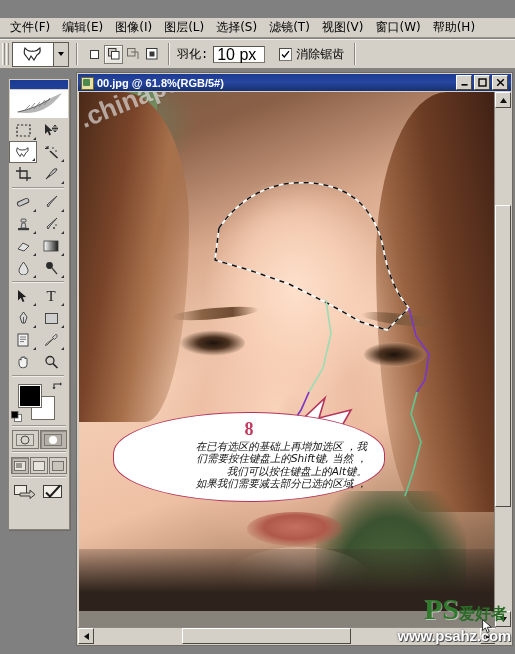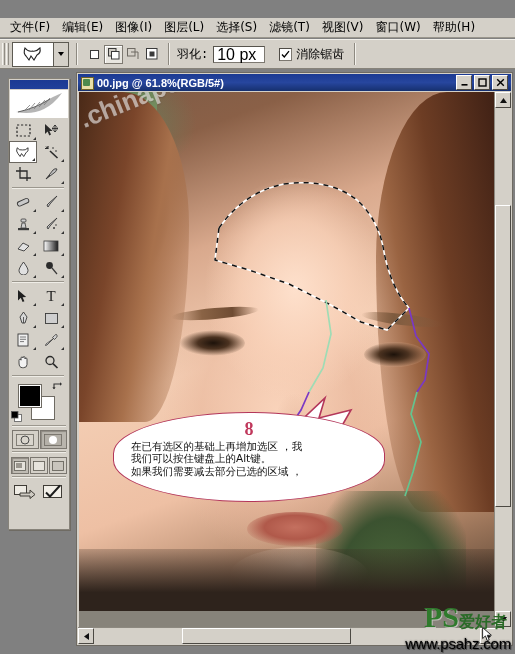--- a/index.html
+++ b/index.html
@@ -180,46 +180,46 @@
   .bubble{
     position:absolute;left:0;top:18px;width:272px;height:90px;
     background:#fff;border:1.6px solid #b3365a;border-radius:50%/46%;
     box-sizing:border-box;
   }
   .bub-num{
     position:absolute;left:0;top:26px;width:272px;text-align:center;
     color:#c0385c;font-size:18px;font-weight:bold;line-height:1;
     font-family:"Liberation Serif",serif;
   }
-  .bub-lines{position:absolute;left:18px;top:46px;width:236px;text-align:left;}
+  .bub-lines{position:absolute;left:18px;top:46px;width:236px;text-align:right;font-style:italic;}
   .bub-line{
     font-size:10.5px;color:#111;line-height:12.4px;white-space:nowrap;
     font-family:"DejaVu Sans","Liberation Sans",sans-serif;
   }
 
   
   .vscroll{position:absolute;right:1px;top:19px;width:16px;height:535px;background:#d4d0c8;border-left:1px solid #8d8980;}
   .hscroll{position:absolute;left:1px;bottom:1px;width:418px;height:16px;background:#d4d0c8;border-top:1px solid #8d8980;}
   .sb-btn{background:#d4d0c8;border:1px solid #fff;border-right-color:#4c4943;border-bottom-color:#4c4943;
     display:flex;align-items:center;justify-content:center;box-sizing:border-box;}
   .sb-thumb{background:#d4d0c8;border:1px solid #fff;border-right-color:#4c4943;border-bottom-color:#4c4943;box-sizing:border-box;}
   .corner-box{position:absolute;right:1px;bottom:1px;width:16px;height:16px;background:#d4d0c8;}
 
   
-  .wm-br{position:absolute;right:4px;bottom:2px;width:180px;height:60px;pointer-events:none;}
+  .wm-br{position:absolute;right:4px;bottom:10px;width:180px;height:60px;pointer-events:none;}
   .wm-ps{
     position:absolute;right:52px;bottom:20px;font-size:30px;font-weight:bold;color:#2f7a2c;
     font-family:"Liberation Serif",serif;text-shadow:1px 1px 0 rgba(255,255,255,.5);line-height:1;
   }
   .wm-cn{
     position:absolute;right:4px;bottom:22px;font-size:16px;font-weight:bold;color:#2a6b27;
     font-family:"DejaVu Sans",sans-serif;line-height:1;
   }
   .wm-url{
-    position:absolute;right:0px;bottom:1px;font-size:15px;color:#000000;font-weight:400;
+    position:absolute;right:0px;bottom:1px;font-size:15px;color:#ffffff;font-weight:700;
     font-family:"Liberation Sans",sans-serif;letter-spacing:-.2px;
     text-shadow:0 0 2px #3a3a3a,1px 1px 0 #555;line-height:1;
   }
   .cursor-arrow{position:absolute;right:18px;bottom:10px;width:11px;height:15px;}
 </style>
 </head>
 <body>
 
 <div id="app">
 
@@ -605,20 +605,21 @@
         </svg>
 
         <div class="callout">
           <svg width="272" height="108" viewBox="0 0 272 108" style="position:absolute;left:0;top:0;">
             <path d="M178 36 L212 4 L206 24 L238 16 L222 44 Z" fill="#ffffff" stroke="#b3365a" stroke-width="1.6"></path>
           </svg>
           <div class="bubble"></div>
           <div class="bub-num">8</div>
           <div class="bub-lines">
             <div class="bub-line">在已有选区的基础上再增加选区 ，我</div>
+            <div class="bub-line">们需要按住键盘上的Shift键, 当然 ，</div>
             <div class="bub-line">我们可以按住键盘上的Alt键。</div>
             <div class="bub-line">如果我们需要减去部分已选的区域 ，</div>
           </div>
         </div>
       </div>
     </div>
 
     <div class="vscroll">
       <div class="sb-btn" style="width:16px;height:16px;">
         <svg width="7" height="5" viewBox="0 0 7 5">

